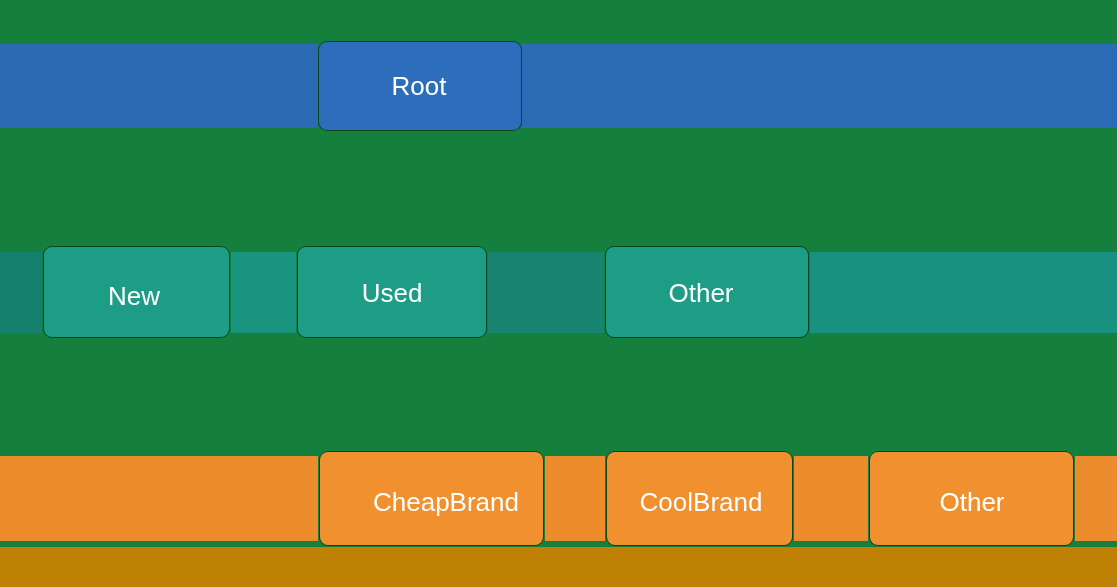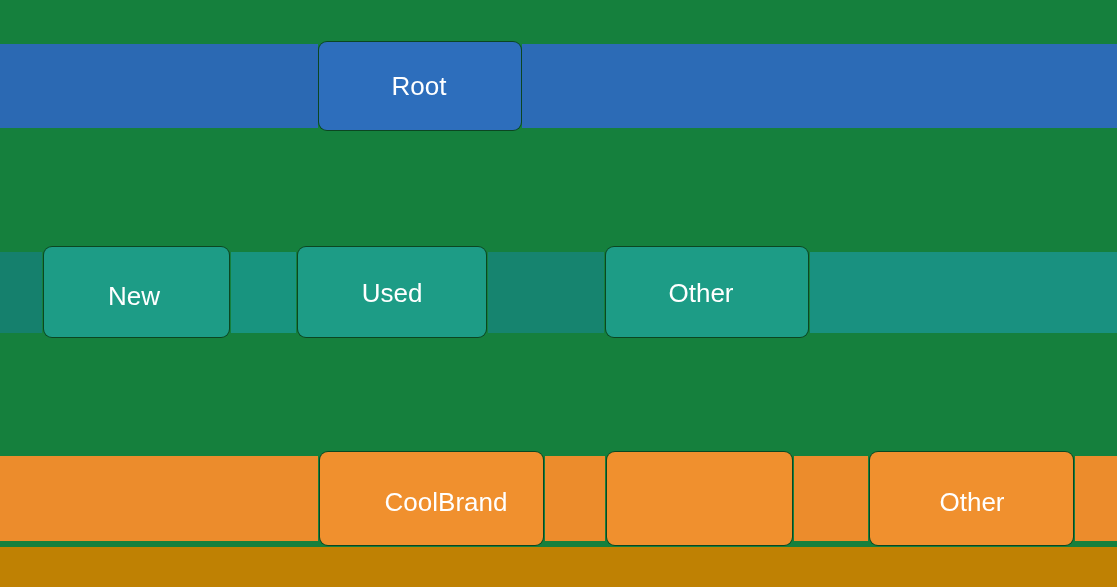--- a/index.html
+++ b/index.html
@@ -53,21 +53,22 @@
     <span class="seg-label" style="left: 134px; top: 296px;">New</span>
     <div class="seg bar" style="left: 231px; width: 65px; top: 252px; height: 81px; background: rgb(24, 148, 127);"></div>
     <div class="seg tile" style="left: 298px; width: 188px; top: 247px; height: 90px; background: rgb(29, 156, 134);"></div>
     <span class="seg-label" style="left: 392px; top: 293px;">Used</span>
     <div class="seg bar" style="left: 488px; width: 116px; top: 252px; height: 81px; background: rgb(22, 132, 111);"></div>
     <div class="seg tile" style="left: 606px; width: 202px; top: 247px; height: 90px; background: rgb(29, 156, 134);"></div>
     <span class="seg-label" style="left: 701px; top: 293px;">Other</span>
     <div class="seg bar" style="left: 810px; width: 307px; top: 252px; height: 81px; background: rgb(25, 145, 128);"></div>
     <div class="seg bar" style="left: 0px; width: 318px; top: 456px; height: 85px; background: rgb(236, 140, 44);"></div>
     <div class="seg tile" style="left: 320px; width: 223px; top: 452px; height: 93px; background: rgb(240, 144, 46);"></div>
-    <span class="seg-label" style="left: 446px; top: 502px;">CoolBrand</span>
+    <span class="seg-label" style="left: 446px; top: 502px;">CheapBrand</span>
     <div class="seg bar" style="left: 545px; width: 60px; top: 456px; height: 85px; background: rgb(236, 140, 44);"></div>
     <div class="seg tile" style="left: 607px; width: 185px; top: 452px; height: 93px; background: rgb(240, 144, 46);"></div>
+    <span class="seg-label" style="left: 701px; top: 502px;">CoolBrand</span>
     <div class="seg bar" style="left: 794px; width: 74px; top: 456px; height: 85px; background: rgb(236, 140, 44);"></div>
     <div class="seg tile" style="left: 870px; width: 203px; top: 452px; height: 93px; background: rgb(240, 144, 46);"></div>
     <span class="seg-label" style="left: 972px; top: 502px;">Other</span>
     <div class="seg bar" style="left: 1075px; width: 42px; top: 456px; height: 85px; background: rgb(236, 140, 44);"></div>
     <div class="bottom-strip" style="left: 0px; width: 1117px; top: 547px; height: 40px; background: rgb(191, 129, 3);"></div>
   </div>
 
 </body></html>

